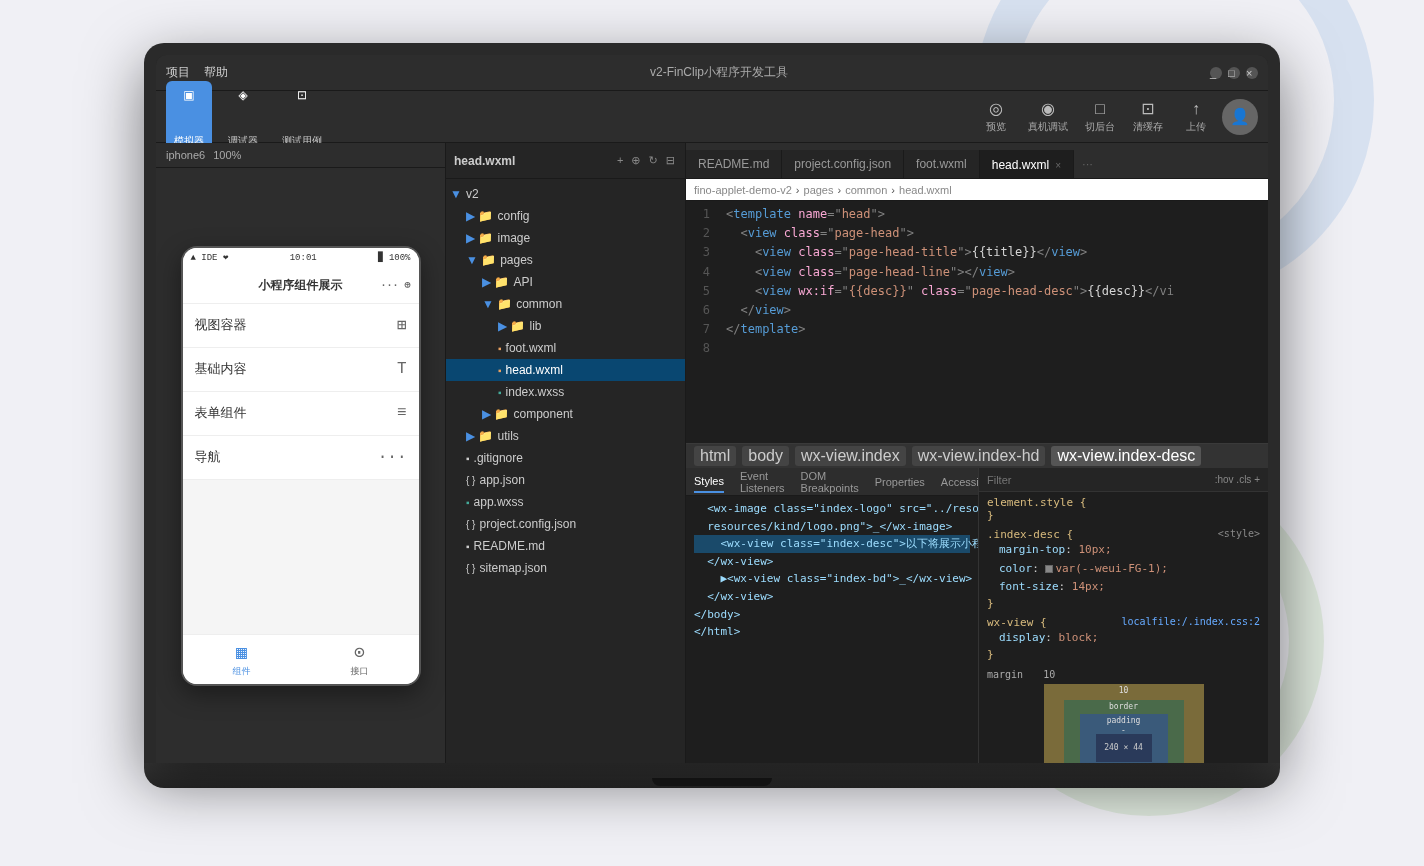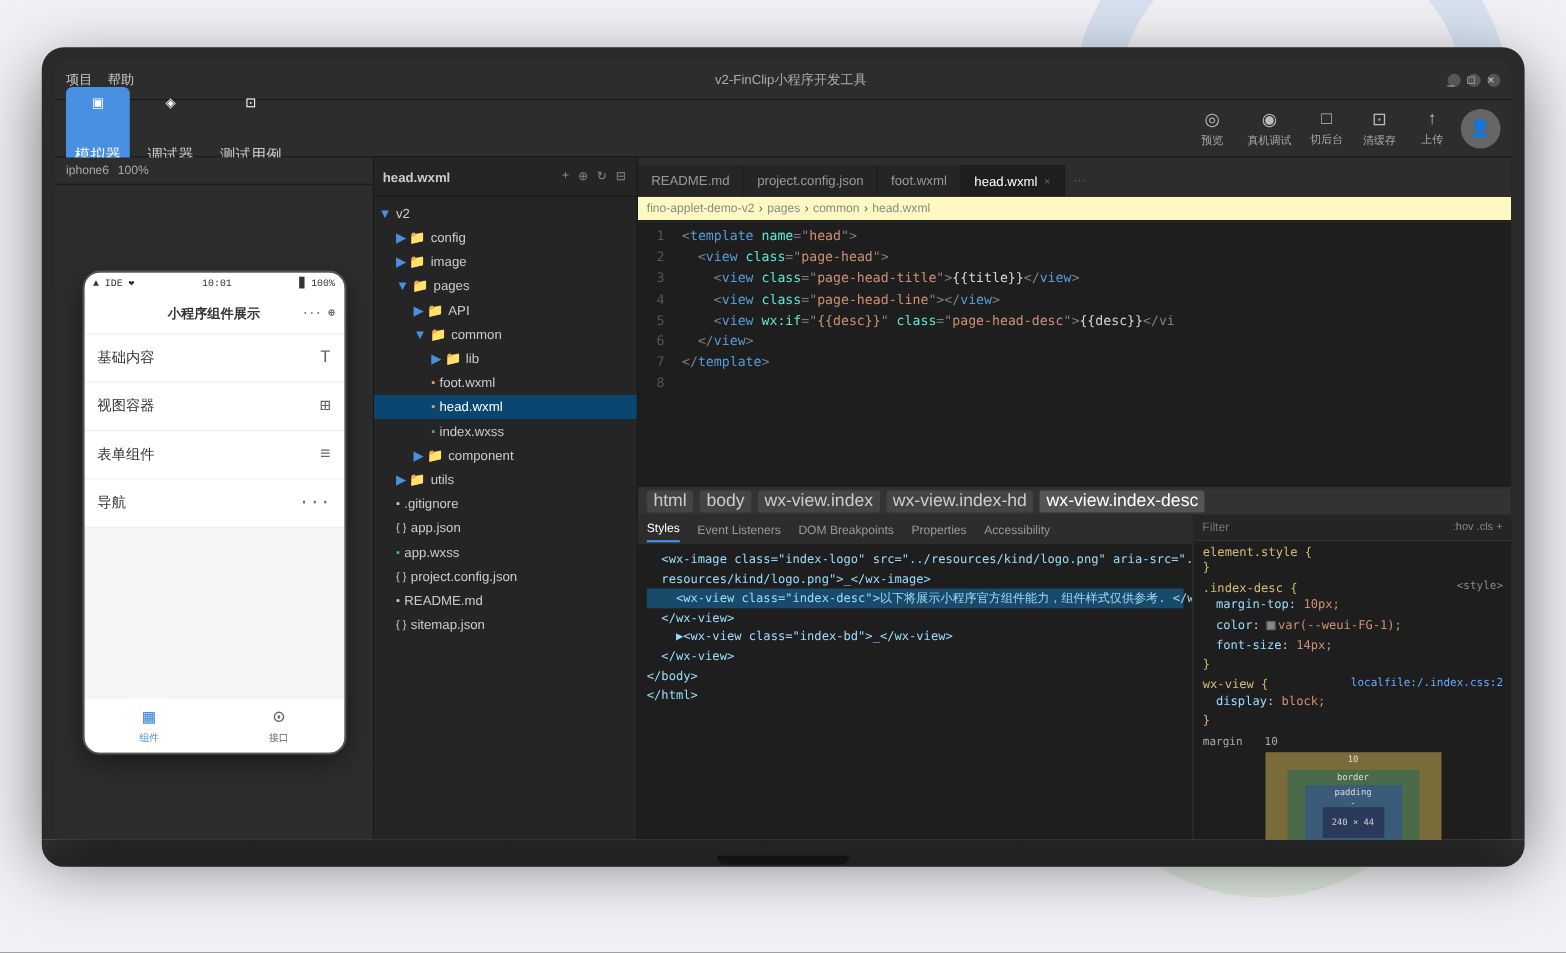--- a/index.html
+++ b/index.html
@@ -28,21 +28,21 @@
     }
     .bg-circle-2 {
       width: 350px; height: 350px;
       border: 35px solid #6ab04c;
       bottom: 50px; right: 100px;
     }
 
     
     .laptop {
       position: relative;
-      width: 1348px;
+      width: 1136px;
       height: 780px;
     }
     .laptop-screen-bezel {
       background: #2a2a2a;
       border-radius: 20px 20px 0 0;
       padding: 12px 12px 0 12px;
       width: 100%;
       height: 720px;
       box-shadow: 0 20px 60px rgba(0,0,0,0.5);
       position: relative;
@@ -145,21 +145,21 @@
       background: #4a90e2;
     }
     .toolbar-btn-icon {
       width: 20px; height: 20px;
       border-radius: 4px;
       display: flex; align-items: center; justify-content: center;
       font-size: 12px;
       color: white;
     }
     .toolbar-btn-label {
-      font-size: 14px;
+      font-size: 10px;
       color: #ccc;
       white-space: nowrap;
       margin-top: 27px;
     }
     .toolbar-btn.active .toolbar-btn-label {
       color: white;
     }
     .toolbar-center {
       flex: 1;
       text-align: center;
@@ -445,21 +445,21 @@
     .editor-tab-more {
       padding: 0 8px;
       color: #666;
       cursor: pointer;
       height: 28px;
       display: flex;
       align-items: center;
     }
     .breadcrumb {
       height: 22px;
-      background: #fef9c3;
+      background: #ffffff;
       display: flex;
       align-items: center;
       padding: 0 8px;
       gap: 4px;
       font-size: 11px;
       color: #888;
       border-bottom: 1px solid #1a1a1a;
       flex-shrink: 0;
     }
     .breadcrumb-sep { color: #555; }
@@ -492,21 +492,21 @@
       padding-right: 8px;
       color: #555;
       user-select: none;
       flex-shrink: 0;
     }
     .line-code {
       padding-left: 8px;
       white-space: pre;
     }
     .c-tag { color: #569cd6; }
-    .c-attr { color: #5eead4; }
+    .c-attr { color: #f9a8d4; }
     .c-val { color: #ce9178; }
     .c-text { color: #d4d4d4; }
     .c-punct { color: #808080; }
 
     
     .devtools-panel {
       height: 320px;
       background: #1e1e1e;
       border-top: 1px solid #3a3a3a;
       display: flex;
@@ -741,26 +741,26 @@
 
                 <div class="phone-nav-bar">
                   <span>小程序组件展示</span>
                   <div class="phone-nav-dots">··· ⊕</div>
                 </div>
 
                 <div class="phone-content">
 
 
                   <div class="phone-list-item">
+                    <span>视图容器</span>
+                    <span class="phone-list-icon">⊞</span>
+                  </div>
+                  <div class="phone-list-item">
                     <span>基础内容</span>
                     <span class="phone-list-icon">T</span>
-                  </div>
-                  <div class="phone-list-item">
-                    <span>视图容器</span>
-                    <span class="phone-list-icon">⊞</span>
                   </div>
                   <div class="phone-list-item">
                     <span>表单组件</span>
                     <span class="phone-list-icon">≡</span>
                   </div>
                   <div class="phone-list-item">
                     <span>导航</span>
                     <span class="phone-list-icon">···</span>
                   </div>
                 </div>

